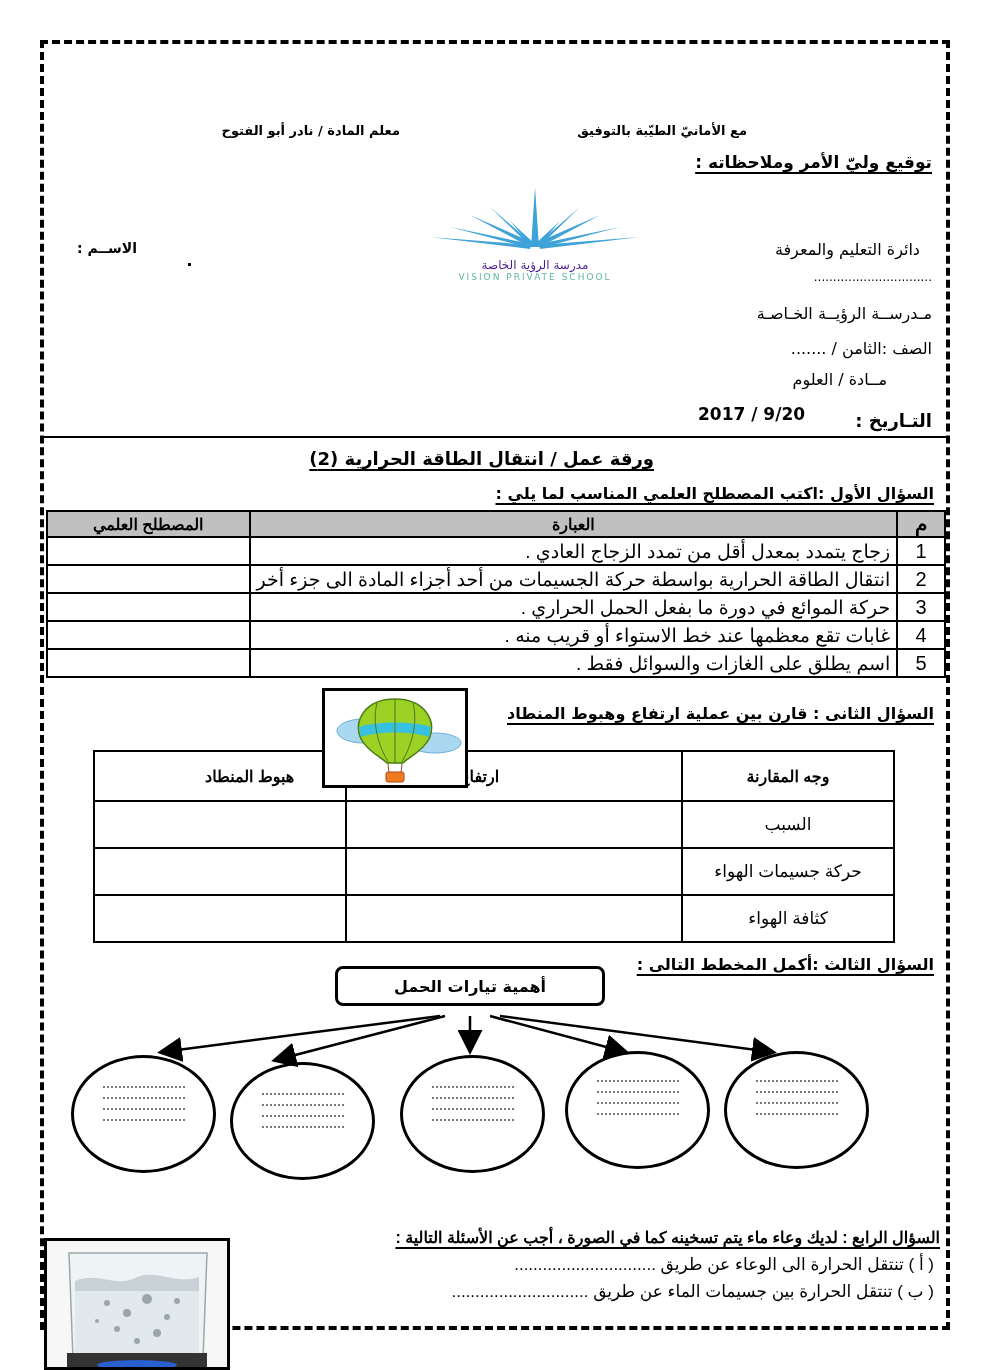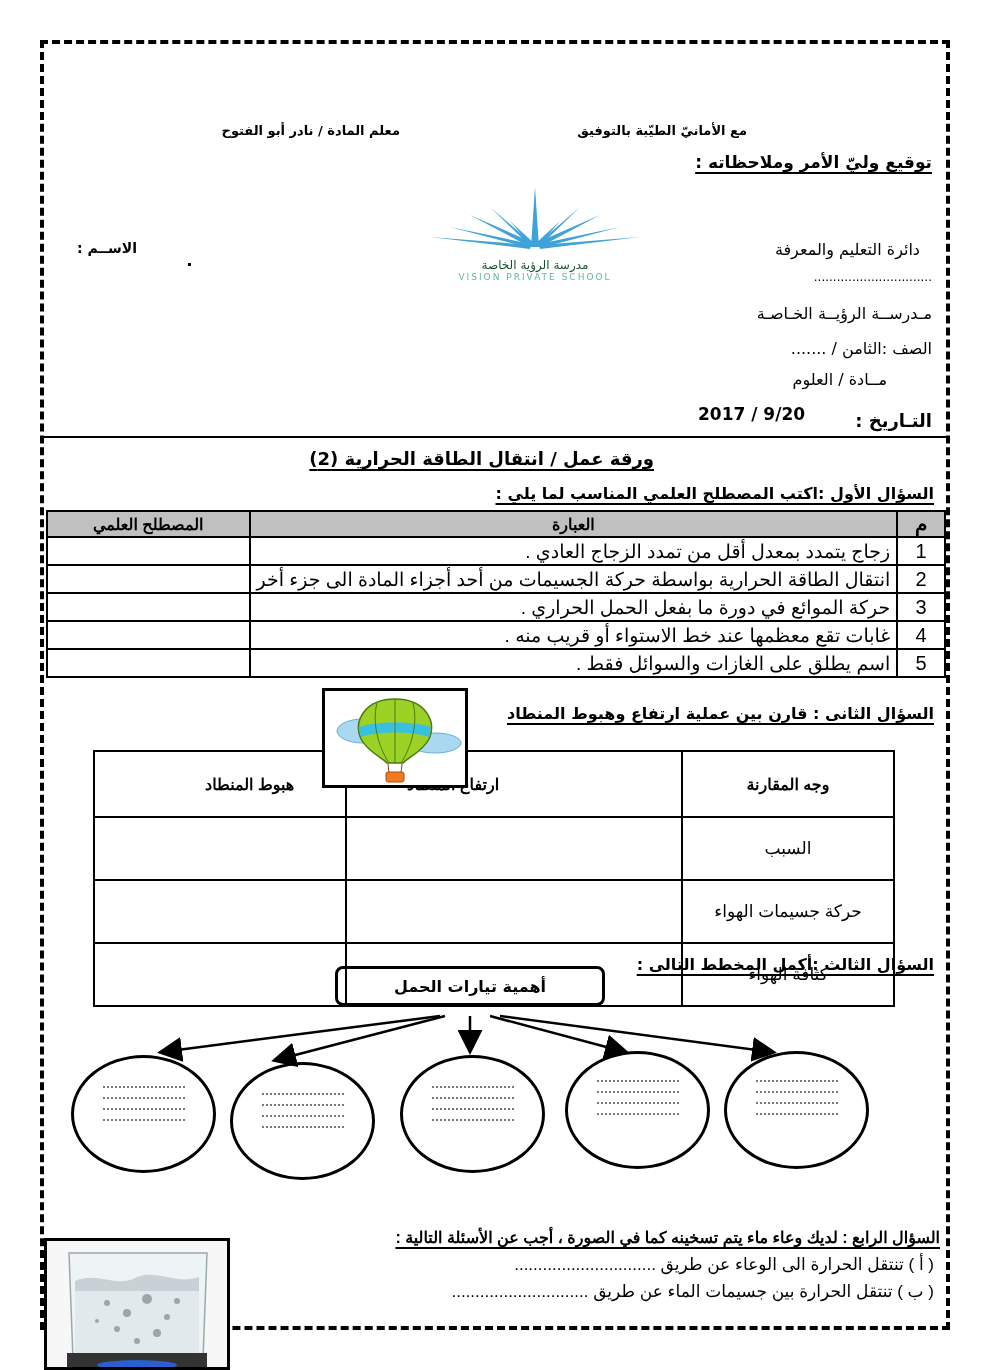--- a/index.html
+++ b/index.html
@@ -11,21 +11,21 @@
   .u { text-decoration:underline; text-underline-offset:4px; text-decoration-thickness:2px; }
   .big { font-size:17px; font-weight:bold; }
   .info { font-size:16px; }
   table { border-collapse:collapse; font-family:"Liberation Sans", sans-serif; }
   .t1 { position:absolute; left:46px; top:510px; width:900px; direction:rtl; }
   .t1 td, .t1 th { border:2px solid #000; height:26px; padding:0 6px; font-size:19px; }
   .t1 th { background:#c0c0c0; font-weight:bold; font-size:16px; height:24px;margin-top:32px; }
   .t1 .num { width:34px; text-align:center; font-size:20px; }
   .t1 .term { width:190px; }
   .t2 { position:absolute; left:93px; top:750px; width:802px; direction:rtl; }
-  .t2 td, .t2 th { border:2px solid #000; height:37px; padding:12px 10px; font-size:17px;margin-left:43px; }
+  .t2 td, .t2 th { border:2px solid #000; height:37px; padding:4px 10px; font-size:17px;margin-left:43px; }
   .t2 th { font-weight:bold; font-size:16px; height:40px; }
   .t2 .c1 { width:190px; text-align:center; }
   .t2 .c2 { width:264px; }
   .balloon-box { position:absolute; left:322px; top:688px; width:146px; height:100px; border:3px solid #000; background:#fff; box-sizing:border-box; }
   .diag-box { position:absolute; left:335px; top:966px; width:270px; height:40px; border:3px solid #000; border-radius:8px; box-sizing:border-box; display:flex; align-items:center; justify-content:center; font-weight:bold; font-size:16px; direction:rtl; }
   .ellipse { position:absolute; border:3px solid #000; border-radius:50%; box-sizing:border-box; }
   .dots { position:absolute; left:0; right:0; display:flex; flex-direction:column; align-items:center; gap:9px; }
   .dots span { display:block; width:82px; border-bottom:2px dotted #777; }
   .beaker { position:absolute; left:44px; top:1238px; width:186px; height:132px; border:3px solid #000; box-sizing:border-box; overflow:hidden; background:#fff; }
 </style>
@@ -47,21 +47,21 @@
       <polygon points="100,36 122,62 126,60"></polygon>
       <polygon points="150,36 124,60 128,62"></polygon>
       <polygon points="20,52 120,64 121,60"></polygon>
       <polygon points="230,52 129,60 130,64"></polygon>
       <polygon points="40,42 120,63 121,59"></polygon>
       <polygon points="210,42 129,59 130,63"></polygon>
       <polygon points="80,22 121,62 124,60"></polygon>
       <polygon points="170,22 126,60 129,62"></polygon>
     </g>
   </svg>
-  <div style="text-align:center; color:#14532d; font-size:12px; line-height:12px; direction:rtl; letter-spacing:2px;">مدرسة الرؤية الخاصة</div>
+  <div style="text-align:center; color:#4c1d95; font-size:12px; line-height:12px; direction:rtl; letter-spacing:2px;">مدرسة الرؤية الخاصة</div>
   <div style="text-align:center; color:#5fb79b; font-size:9px; letter-spacing:2px; line-height:12px;">VISION PRIVATE SCHOOL</div>
 </div>
 
 <div class="abs info rtl" style="right:72px; top:240px;">دائرة التعليم والمعرفة</div>
 <div class="abs info rtl" style="right:60px; top:270px; font-size:12px;">...............................</div>
 <div class="abs info rtl" style="right:60px; top:304px;">مـدرســة الرؤيــة الخـاصـة</div>
 <div class="abs info rtl" style="right:60px; top:339px;">الصف  :الثامن / .......</div>
 <div class="abs info rtl" style="right:105px; top:370px;">مــادة / العلوم</div>
 <div class="abs rtl" style="right:60px; top:402px; font-size:18px; font-weight:bold;margin-top:8px;">التـاريخ :</div>
 <div class="abs" style="left:698px; top:404px; font-size:17px; font-weight:bold;">2017  / 9/20</div>

